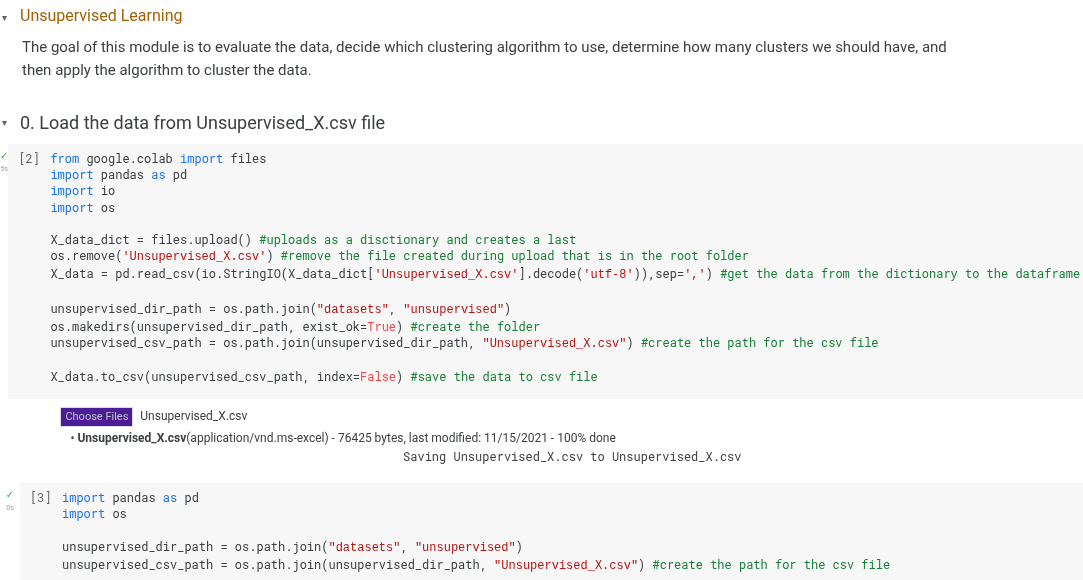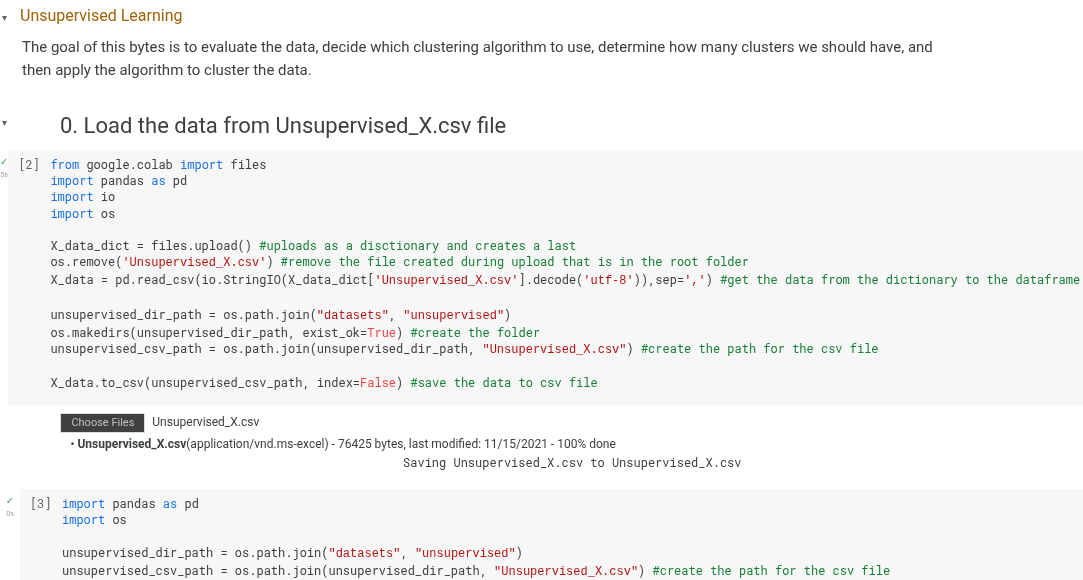--- a/index.html
+++ b/index.html
@@ -21,24 +21,23 @@
       color: #5f6368;
       margin-top: 6px;
       width: 10px;
     }
     .section-title {
       font-size: 16px;
       font-weight: 400;
       color: #a16207;
     }
     .section-title-sub {
-      font-size: 22px;
+      font-size: 18px;
       font-weight: 400;
       color: #3c4043;
-      margin-left: 40px;
     }
     .section-body {
       padding: 4px 0 24px 22px;
       font-size: 15px;
       color: #3c4043;
       max-width: 960px;
     }
     .cell {
       display: flex;
       margin: 4px 0 0 0;
@@ -86,24 +85,24 @@
     .comment { color: #188038; }
     .bool { color: #ef4444; }
     .output-block {
       padding: 8px 10px 14px 52px;
       font-size: 12px;
       color: #3c4043;
     }
     .choose-files {
       display: inline-block;
       border: 1px solid #dadce0;
-      padding: 1px 10px;
+      padding: 1px 4px;
       font-size: 11px;
       color: #bdc1c6;
-      background: #404040;
+      background: #4c1d95;
     }
     .file-label {
       font-size: 12px;
       color: #3c4043;
       margin-left: 4px;
     }
     .bullet-line {
       margin: 2px 0 0 10px;
       font-size: 12px;
     }
@@ -115,21 +114,21 @@
       text-align: center;
     }
   </style>
 </head>
 <body>
 
 <div class="section-header">
   <span class="toggle-arrow">▾</span>
   <span class="section-title">Unsupervised Learning</span>
 </div>
-<div class="section-body">The goal of this bytes is to evaluate the data, decide which clustering algorithm to use, determine how many clusters we should have, and then apply the algorithm to cluster the data.</div>
+<div class="section-body">The goal of this module is to evaluate the data, decide which clustering algorithm to use, determine how many clusters we should have, and then apply the algorithm to cluster the data.</div>
 
 <div class="section-header">
   <span class="toggle-arrow">▾</span>
   <span class="section-title-sub">0. Load the data from Unsupervised_X.csv file</span>
 </div>
 
 <div class="cell">
   <div class="gutter">
     <span class="check">✓</span>
     <span class="subtime">5s</span>

